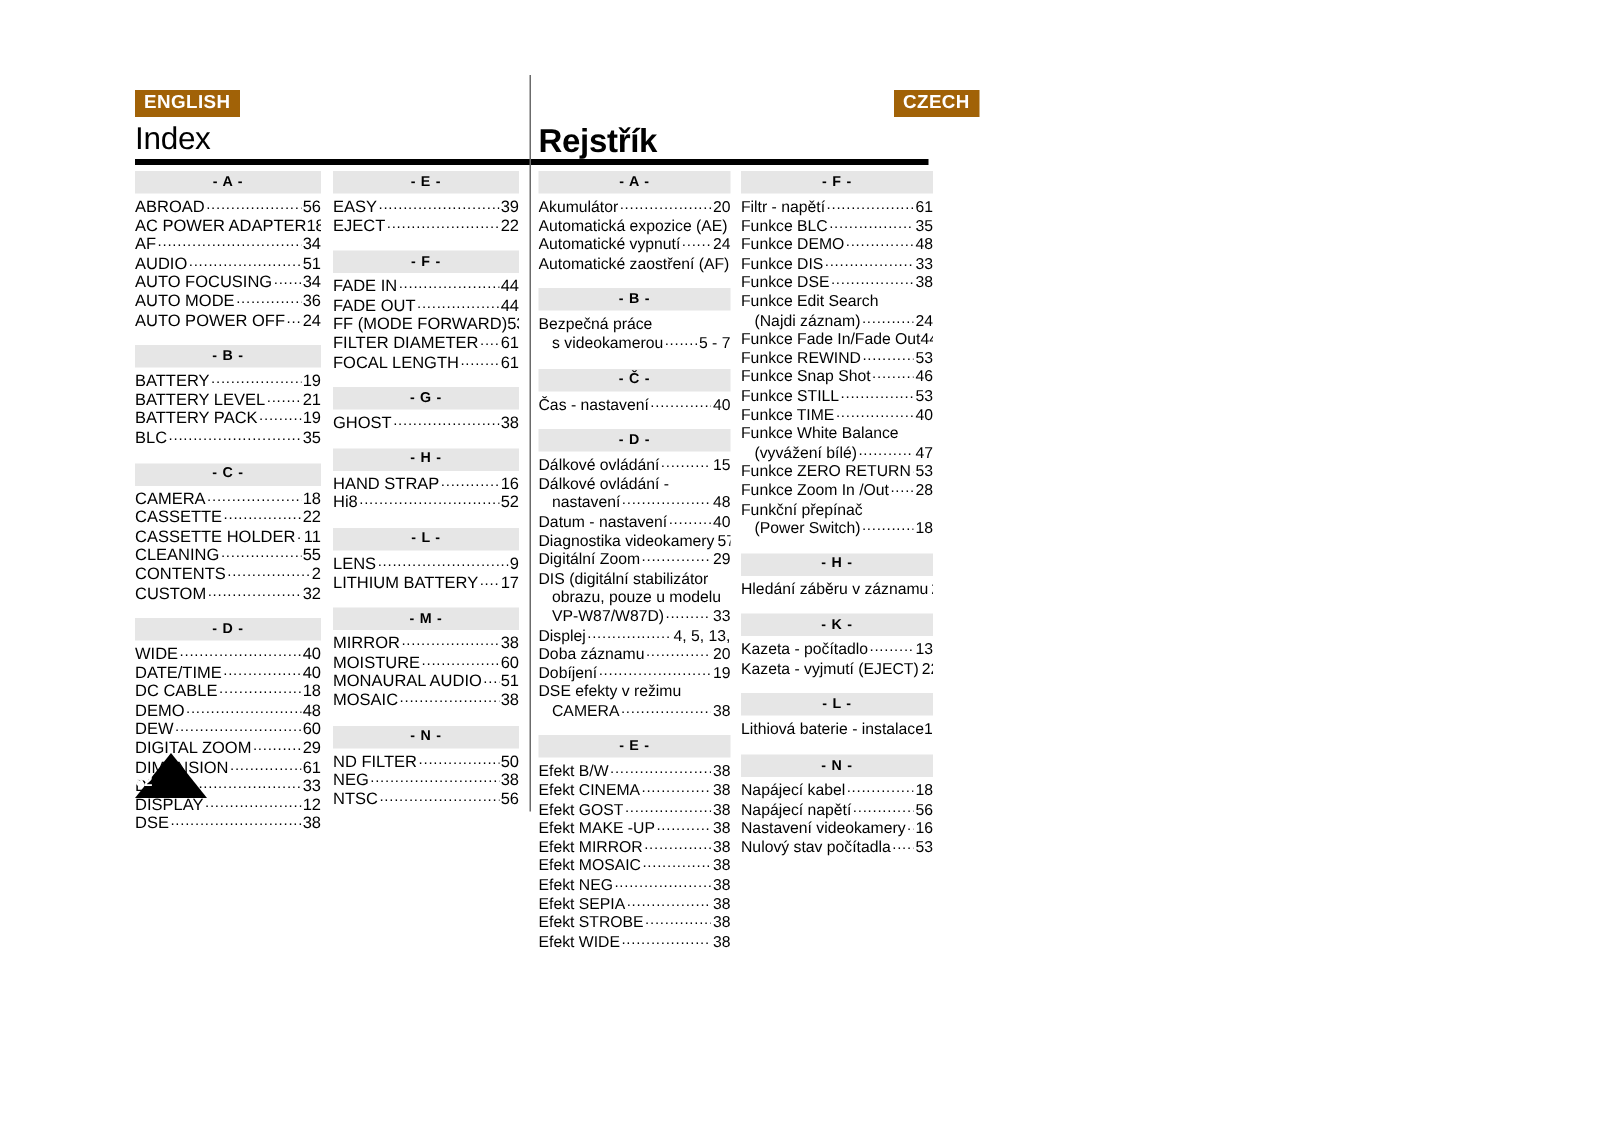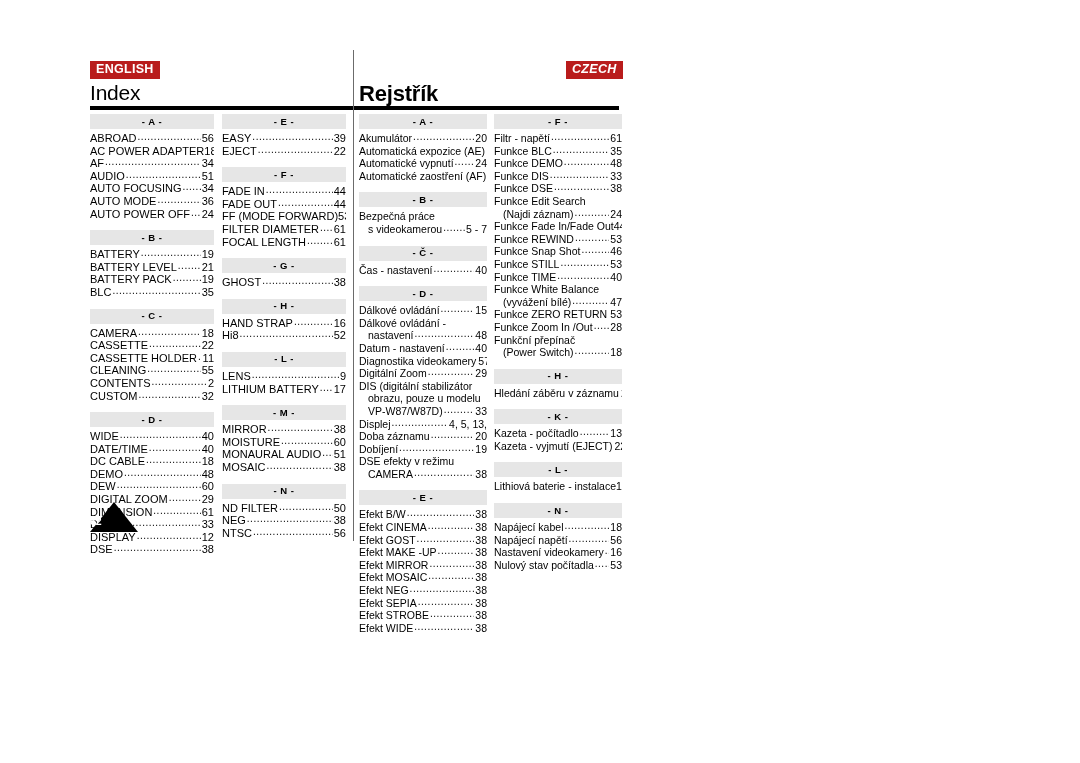--- a/index.html
+++ b/index.html
@@ -19,38 +19,37 @@
   .page {
     position: absolute;
     left: 0; top: 0;
     width: 1080px;
     height: 763px;
   }
 
   
   .lang-badge {
     display: inline-block;
-    background: #b91c1c;
+    background: #a16207;
     color: #ffffff;
     font-weight: bold;
     font-size: 12.5px;
     letter-spacing: 0.3px;
     padding: 2px 6px 3px 6px;
     line-height: 1;
   }
   .badge-en-wrap {
     position: absolute;
     left: 90px;
     top: 59px;
   }
   .badge-cz-wrap {
     position: absolute;
-    left: 566px;
+    left: 596px;
     top: 59px;
-    font-style: italic;
   }
   .title-en {
     position: absolute;
     left: 90px;
     top: 81px;
     font-size: 21px;
     font-weight: normal;
     letter-spacing: -0.2px;
   }
   .title-cz {

